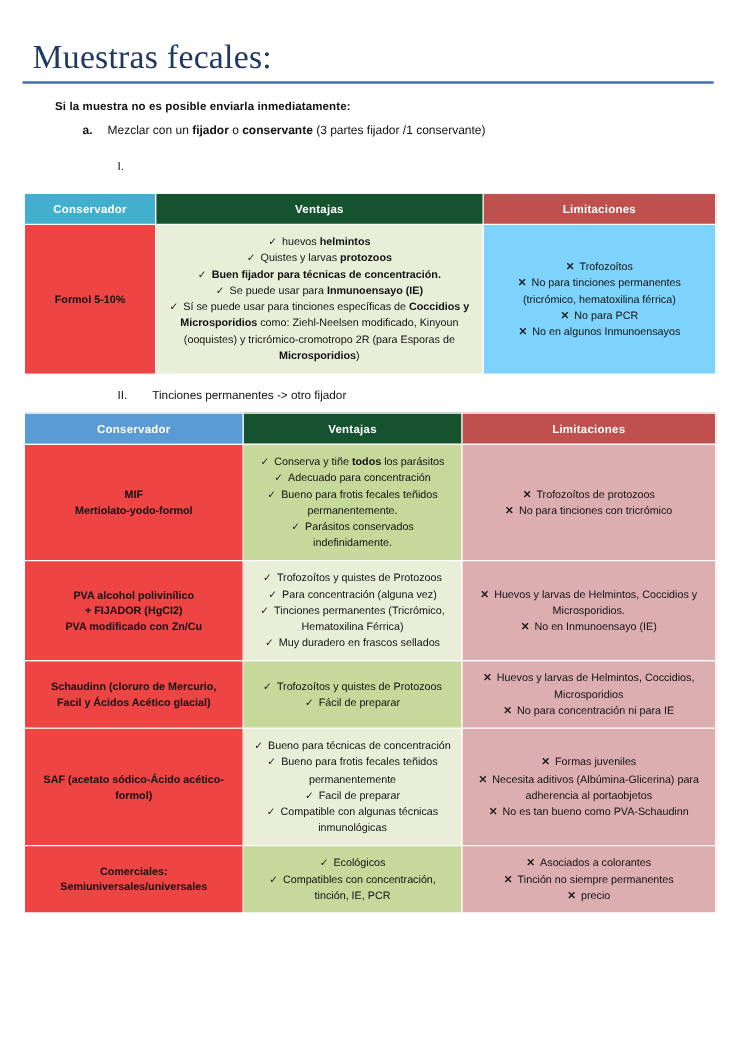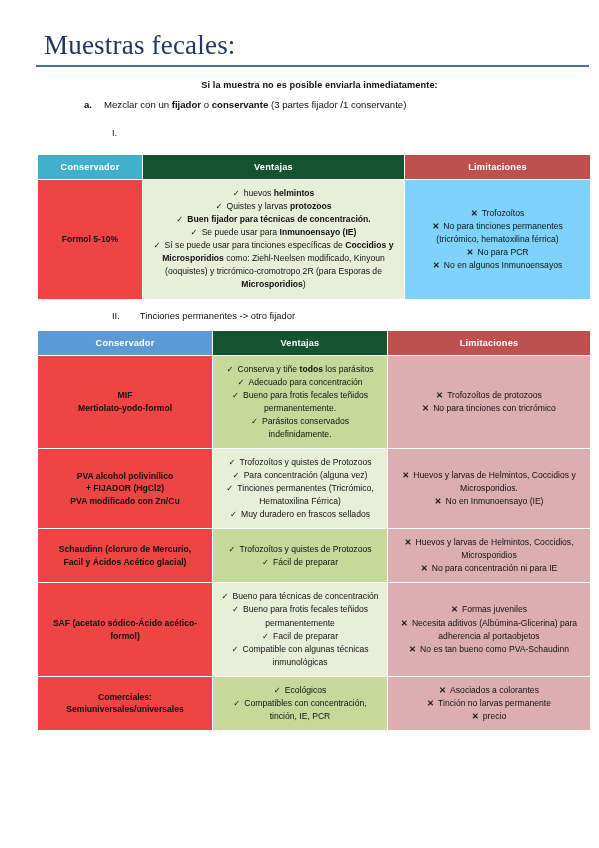--- a/index.html
+++ b/index.html
@@ -12,21 +12,21 @@
     height: 848px;
     position: relative;
     font-family: "Liberation Sans", sans-serif;
     color: #111111;
     overflow: hidden;
   }
   .page {
     width: 599px;
     height: 724px;
     box-sizing: border-box;
-    padding: 30px 22px 0 36px;
+    padding: 30px 22px 0 18px;
     position: relative;
   }
 
   
   .title-block { margin: 0 0 4px 8px; }
   h1.doc-title {
     font-family: "Liberation Serif", serif;
     font-size: 27px;
     font-weight: normal;
     color: #1f3864;
@@ -39,21 +39,20 @@
     width: 553px;
     margin-left: 0px;
   }
 
   
   .intro {
     margin: 13px 0 0 26px;
     font-size: 9.2px;
     font-weight: bold;
     letter-spacing: 0.1px;
-    text-align: center;
   }
   .list-a {
     margin: 9px 0 0 48px;
     font-size: 9.6px;
     display: flex;
     gap: 12px;
   }
   .list-a .marker { font-weight: bold; font-style: normal; }
   .list-a .txt { font-weight: normal; }
   .list-a .txt b { font-weight: bold; }
@@ -301,21 +300,21 @@
         </td>
         <td class="c-vent-dark">
           <ul class="bul">
             <li><span class="mk mk-check">✓</span><span>Ecológicos</span></li>
             <li><span class="mk mk-check">✓</span><span>Compatibles con concentración, tinción, IE, PCR</span></li>
           </ul>
         </td>
         <td class="c-lim-dark">
           <ul class="bul">
             <li><span class="mk mk-cross">✕</span><span>Asociados a colorantes</span></li>
-            <li><span class="mk mk-cross">✕</span><span>Tinción no larvas permanente</span></li>
+            <li><span class="mk mk-cross">✕</span><span>Tinción no siempre permanentes</span></li>
             <li><span class="mk mk-cross">✕</span><span>precio</span></li>
           </ul>
         </td>
       </tr>
 
     </tbody>
   </table>
 
 </div>
 

